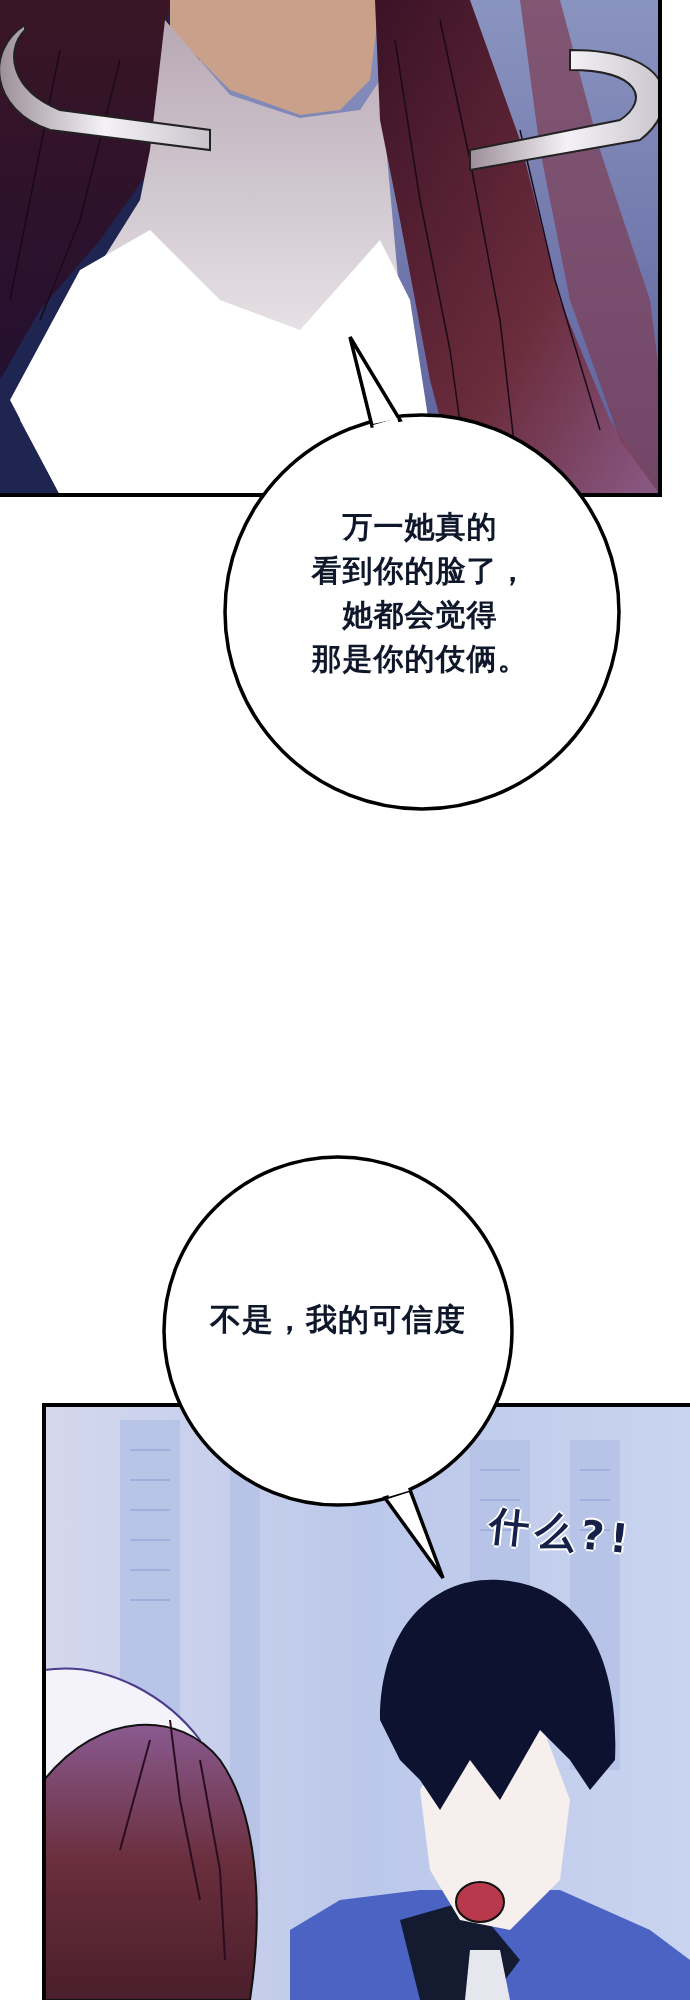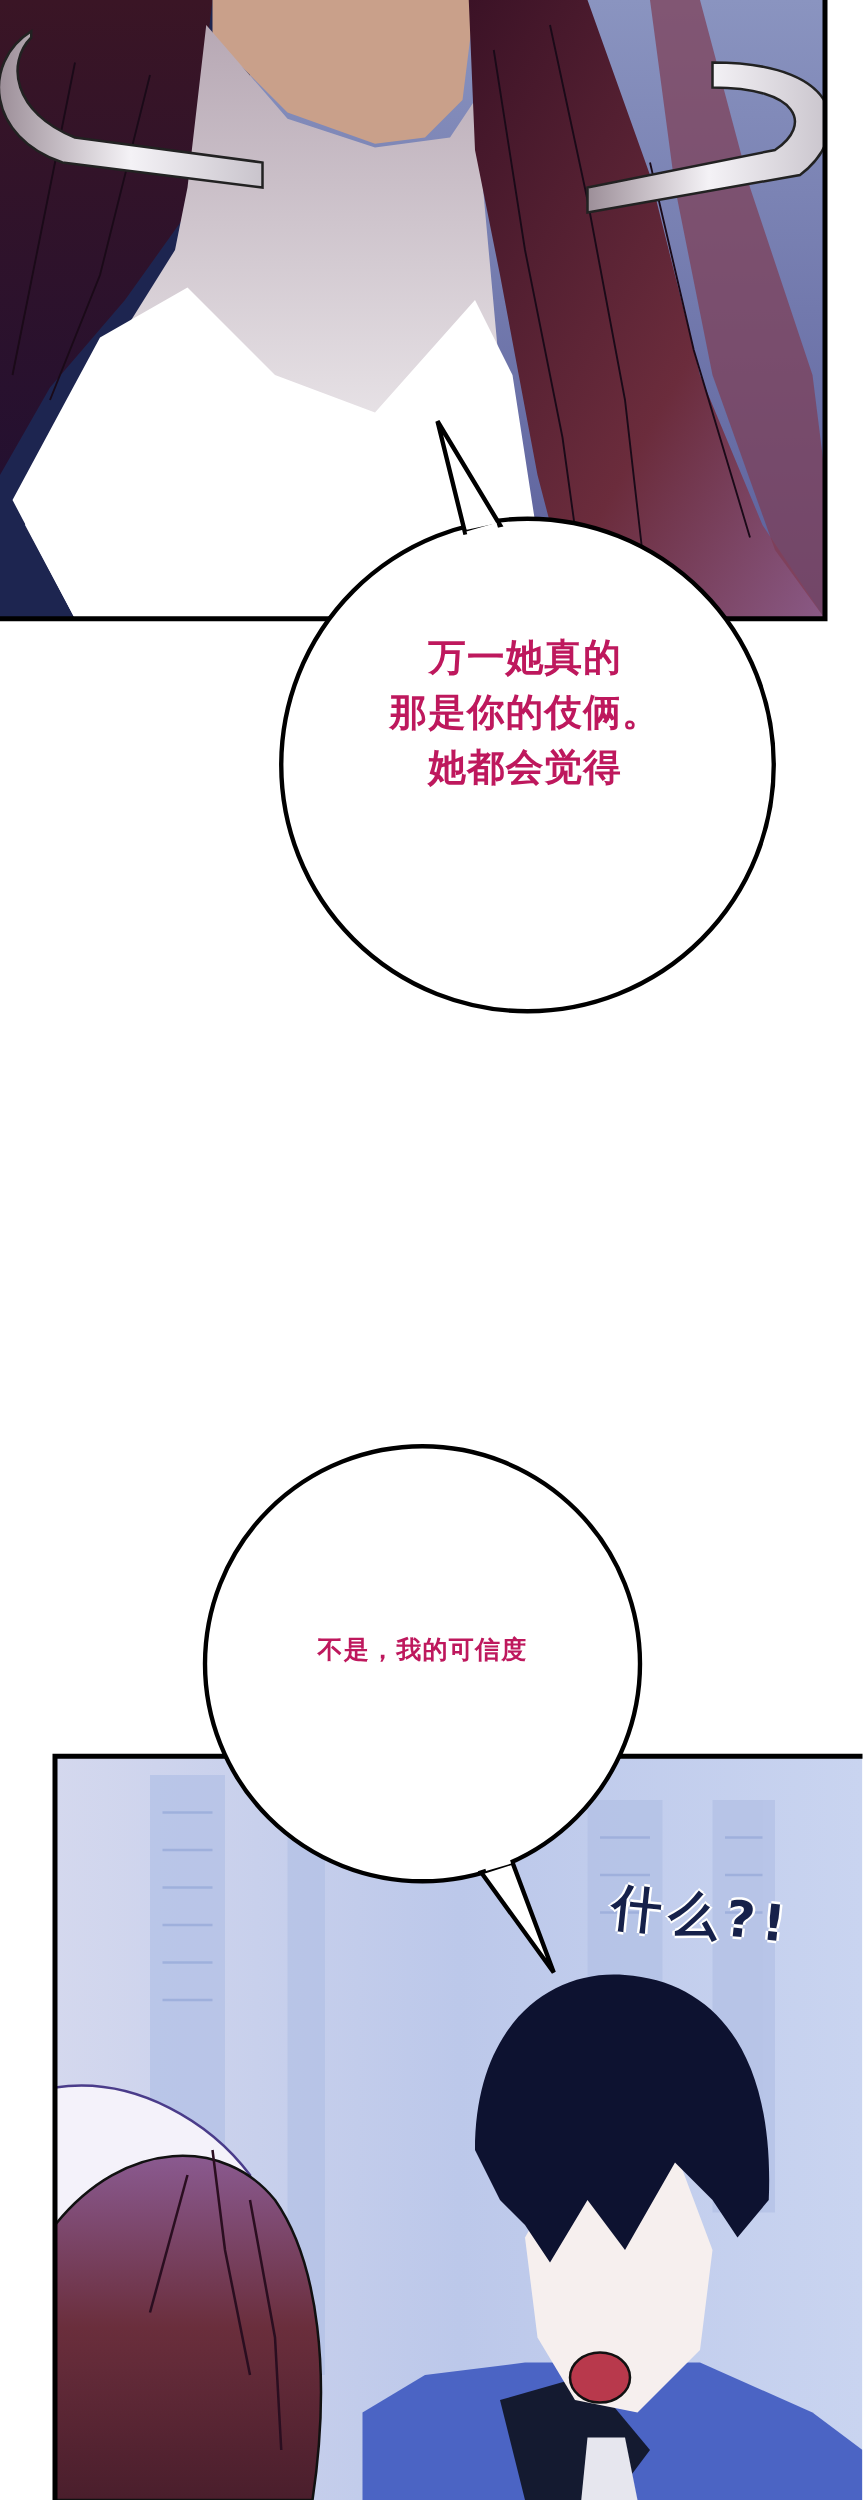--- a/index.html
+++ b/index.html
@@ -1,28 +1,28 @@
 <!DOCTYPE html>
 <html><head>
   <meta charset="utf-8">
   <style>
     html, body { margin: 0; padding: 0; background: #ffffff; }
     body { width: 690px; height: 2000px; position: relative; overflow: hidden; font-family: "DejaVu Sans", sans-serif; }
     .layer { position: absolute; left: 0; top: 0; width: 690px; height: 2000px; }
     .bubble-text {
       position: absolute;
       text-align: center;
-      color: #be185d;
+      color: #0f172a;
       font-family: "DejaVu Sans", sans-serif;
       font-weight: bold;
       letter-spacing: 1px;
     }
     .bubble-text .line { display: block; white-space: nowrap; }
     #bubble1-text { left: 240px; top: 505px; width: 360px; font-size: 30px; line-height: 44px; }
-    #bubble2-text { left: 165px; top: 1297px; width: 346px; font-size: 20px; line-height: 45px; }
+    #bubble2-text { left: 165px; top: 1297px; width: 346px; font-size: 31px; line-height: 45px; }
     #sfx {
       position: absolute; left: 488px; top: 1508px; width: 200px; height: 70px;
       font-family: "DejaVu Sans", sans-serif; font-size: 40px; font-weight: bold;
       color: #16214a; transform: rotate(6deg);
       text-shadow: -2px 0 #fff, 2px 0 #fff, 0 -2px #fff, 0 2px #fff;
       letter-spacing: 6px; white-space: nowrap;
     }
   </style>
 </head>
 <body>
@@ -149,21 +149,22 @@
 
   <g>
     <ellipse cx="338" cy="1331" rx="174" ry="174" fill="#ffffff" stroke="#000" stroke-width="3.5"></ellipse>
     <path d="M385 1498 L443 1578 L410 1490 Z" fill="#ffffff" stroke="#000" stroke-width="3.5" stroke-linejoin="miter"></path>
     <path d="M388 1494 L408 1488" stroke="#ffffff" stroke-width="6"></path>
   </g>
 </svg>
 
 <div id="bubble1-text" class="bubble-text">
   <span class="line">万一她真的</span>
+  <span class="line">看到你的脸了，</span>
+  <span class="line">她都会觉得</span>
   <span class="line">那是你的伎俩。</span>
-  <span class="line">她都会觉得</span>
 </div>
 
 <div id="bubble2-text" class="bubble-text">
   <span class="line">不是，我的可信度</span>
 </div>
 
 <div id="sfx">什么?!</div>
 
 </body></html>

